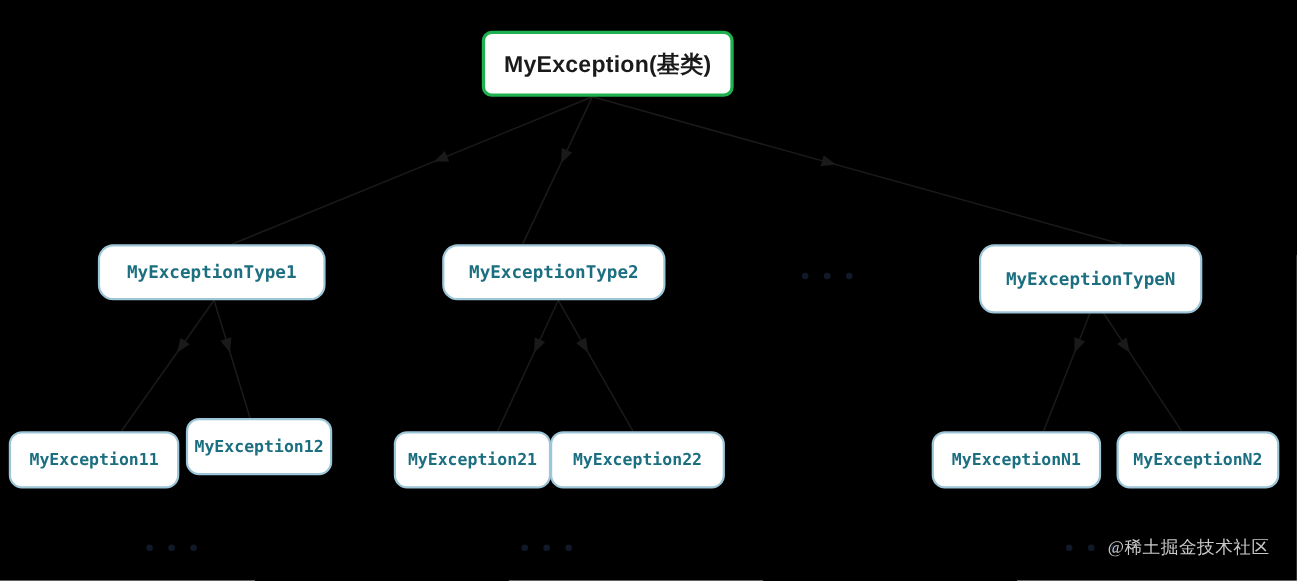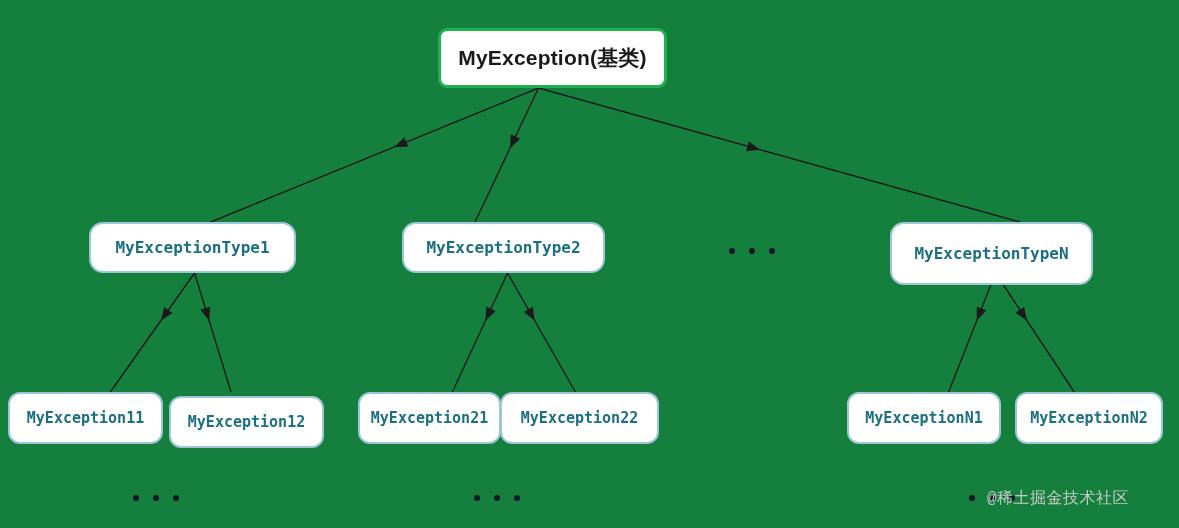--- a/index.html
+++ b/index.html
@@ -7,21 +7,21 @@
     padding: 0;
     background: #ffffff;
   }
   body {
     font-family: "Liberation Sans", sans-serif;
   }
   #canvas {
     position: relative;
     width: 1179px;
     height: 528px;
-    background: #15803d;
+    background: #000000;
     overflow: hidden;
   }
   #edges {
     position: absolute;
     left: 0;
     top: 0;
     width: 1179px;
     height: 528px;
     pointer-events: none;
   }
@@ -68,24 +68,25 @@
   .ellipsis .dot {
     width: 6px;
     height: 6px;
     border-radius: 50%;
     background: #111827;
     display: block;
   }
   .watermark {
     position: absolute;
     color: #c9c9c9;
-    font-family: Liberation Mono, monospace;
+    font-family: Liberation Serif, serif;
     font-size: 16px;
     white-space: nowrap;
     letter-spacing: 0.5px;
+    margin-left: 20px;
   }
 </style>
 </head>
 <body>
 
 <div id="canvas">
 
   <svg id="edges" viewBox="0 0 1179 528" width="1179" height="528" xmlns="http://www.w3.org/2000/svg">
       <line x1="538.5" y1="88" x2="210.8" y2="222" stroke="#1a1a1a" stroke-width="1.4"></line>
       <polygon points="0,0 -13,-5.2 -13,5.2" fill="#1a1a1a" transform="translate(394.312,146.96) rotate(157.759827319898)"></polygon>
@@ -117,21 +118,21 @@
   <div class="node node-branch" id="branch-1" style="left: 402px; top: 222px; width: 203px; height: 51px; text-align: center;">
     <span>MyExceptionType2</span>
   </div>
   <div class="node node-branch" id="branch-2" style="left: 890px; top: 222px; width: 203px; height: 63px;">
     <span>MyExceptionTypeN</span>
   </div>
 
   <div class="node node-leaf" id="leaf-0" style="left: 8px; top: 392px; width: 155px; height: 52px;">
     <span>MyException11</span>
   </div>
-  <div class="node node-leaf" id="leaf-1" style="left: 169px; top: 396px; width: 155px; height: 52px;">
+  <div class="node node-leaf" id="leaf-1" style="left: 169px; top: 380px; width: 133px; height: 52px;">
     <span>MyException12</span>
   </div>
   <div class="node node-leaf" id="leaf-2" style="left: 358px; top: 392px; width: 143px; height: 52px;">
     <span>MyException21</span>
   </div>
   <div class="node node-leaf" id="leaf-3" style="left: 500px; top: 392px; width: 159px; height: 52px;">
     <span>MyException22</span>
   </div>
   <div class="node node-leaf" id="leaf-4" style="left: 847px; top: 392px; width: 154px; height: 52px;">
     <span>MyExceptionN1</span>

